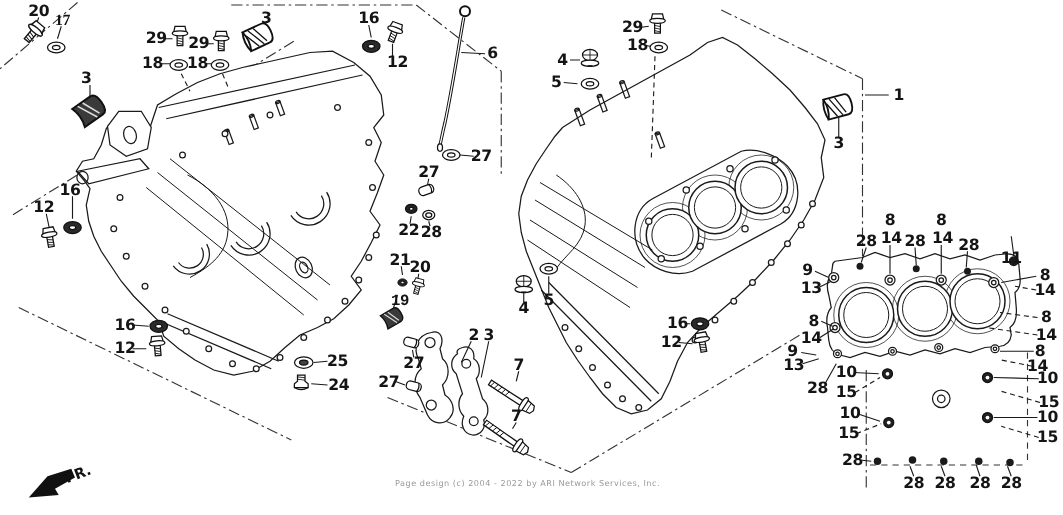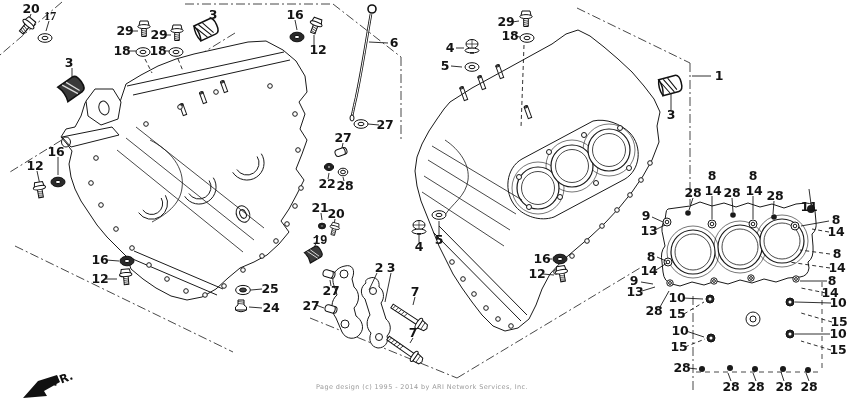--- a/index.html
+++ b/index.html
@@ -443,15 +443,15 @@
       <div class="callout" style="left: 837px; top: 268px;">14</div>
       <div class="callout" style="left: 832px; top: 281px;">8</div>
       <div class="callout" style="left: 830px; top: 293px;">14</div>
       <div class="callout" style="left: 838px; top: 303px;">10</div>
       <div class="callout" style="left: 839px; top: 322px;">15</div>
       <div class="callout" style="left: 838px; top: 334px;">10</div>
       <div class="callout" style="left: 838px; top: 350px;">15</div>
     </div>
 
 <div class="fr-label">FR.</div>
-<div class="watermark">Page design (c) 1995 - 2014 by ARI Network Services, Inc.</div>
+<div class="watermark">Page design (c) 2004 - 2022 by ARI Network Services, Inc.</div>
 
 </div>
 
 </body></html>

